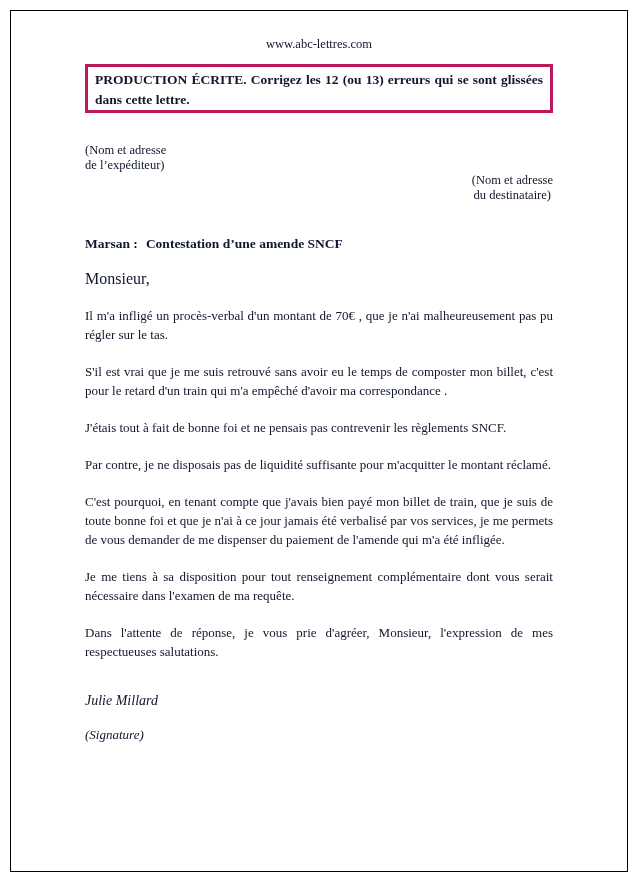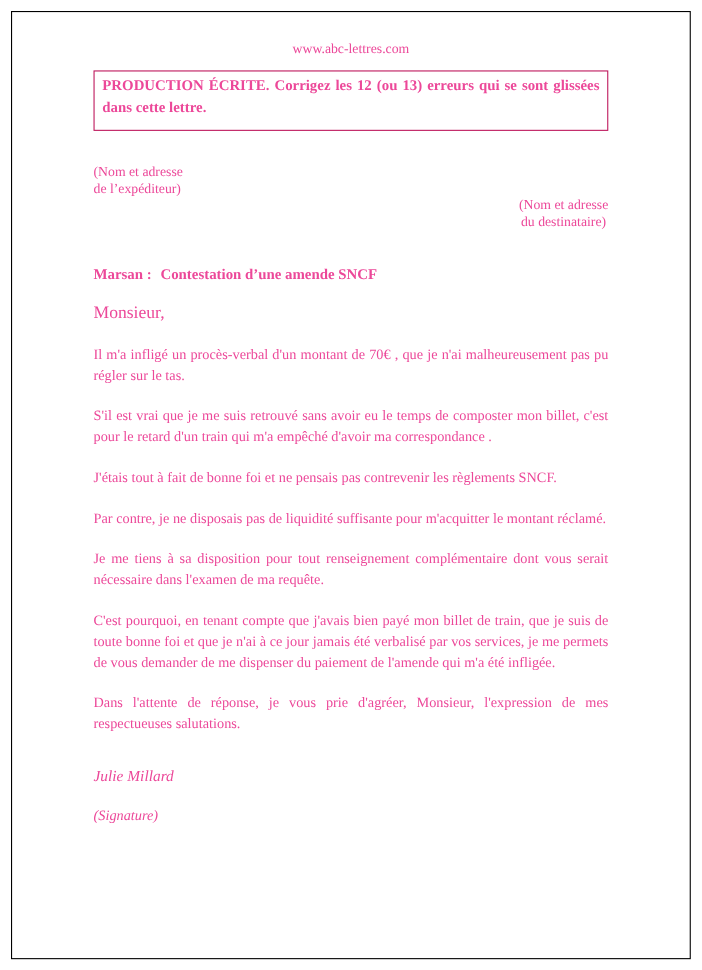--- a/index.html
+++ b/index.html
@@ -6,46 +6,46 @@
     margin: 0;
     padding: 0;
     background: #ffffff;
   }
   .viewport {
     position: relative;
     width: 638px;
     height: 882px;
     background: #ffffff;
     font-family: "Liberation Serif", serif;
-    color: #ec4899;
+    color: #0f172a;
     overflow: hidden;
   }
   .page {
     position: absolute;
     top: 10px;
     left: 10px;
     right: 10px;
     bottom: 10px;
     border: 1px solid #000000;
     background: #ffffff;
     box-sizing: border-box;
     padding: 26px 74px 20px 74px;
   }
   .site-url {
     text-align: center;
     font-size: 12.5px;
     margin-bottom: 12px;
   }
   .instruction-box {
-    border: 1px solid #be185d;
+    border: 3px solid #be185d;
     font-weight: bold;
     font-size: 13.5px;
     line-height: 20px;
     text-align: justify;
-    padding: 3px 7px 10px 7px;
+    padding: 3px 7px 0 7px;
     margin-bottom: 30px;
   }
   .sender-block {
     font-size: 12.5px;
     line-height: 15px;
     margin-bottom: 0;
   }
   .recipient-block {
     font-size: 12.5px;
     line-height: 15px;
@@ -111,22 +111,22 @@
     <div class="subject-line">
       <span class="subject-label">Marsan :</span><span>Contestation d’une amende SNCF</span>
     </div>
 
     <div class="salutation">Monsieur,</div>
 
     <p class="letter-paragraph">Il m'a infligé un procès-verbal d'un montant de 70€ , que je n'ai malheureusement pas pu régler sur le tas.</p>
     <p class="letter-paragraph">S'il est vrai que je me suis retrouvé  sans avoir eu le temps de composter mon billet, c'est pour le retard d'un train qui m'a empêché d'avoir ma correspondance .</p>
     <p class="letter-paragraph">J'étais tout à fait de bonne foi et ne pensais pas contrevenir les règlements SNCF.</p>
     <p class="letter-paragraph">Par contre, je ne disposais pas de liquidité suffisante pour m'acquitter le montant réclamé.</p>
+    <p class="letter-paragraph">C'est pourquoi, en tenant compte que j'avais bien payé mon billet de train, que je suis de toute bonne foi et que je n'ai à ce jour jamais été verbalisé par vos services, je me permets de vous demander de me dispenser du paiement de l'amende qui m'a été infligée.</p>
     <p class="letter-paragraph">Je me tiens à sa disposition pour tout renseignement complémentaire dont vous serait nécessaire dans l'examen de ma requête.</p>
-    <p class="letter-paragraph">C'est pourquoi, en tenant compte que j'avais bien payé mon billet de train, que je suis de toute bonne foi et que je n'ai à ce jour jamais été verbalisé par vos services, je me permets de vous demander de me dispenser du paiement de l'amende qui m'a été infligée.</p>
     <p class="letter-paragraph">Dans l'attente de réponse, je vous prie d'agréer, Monsieur, l'expression de mes respectueuses salutations.</p>
 
     <div class="signature-name">Julie Millard</div>
 
     <div class="signature-label">(Signature)</div>
 
   </div>
 </div>
 
 </body></html>

